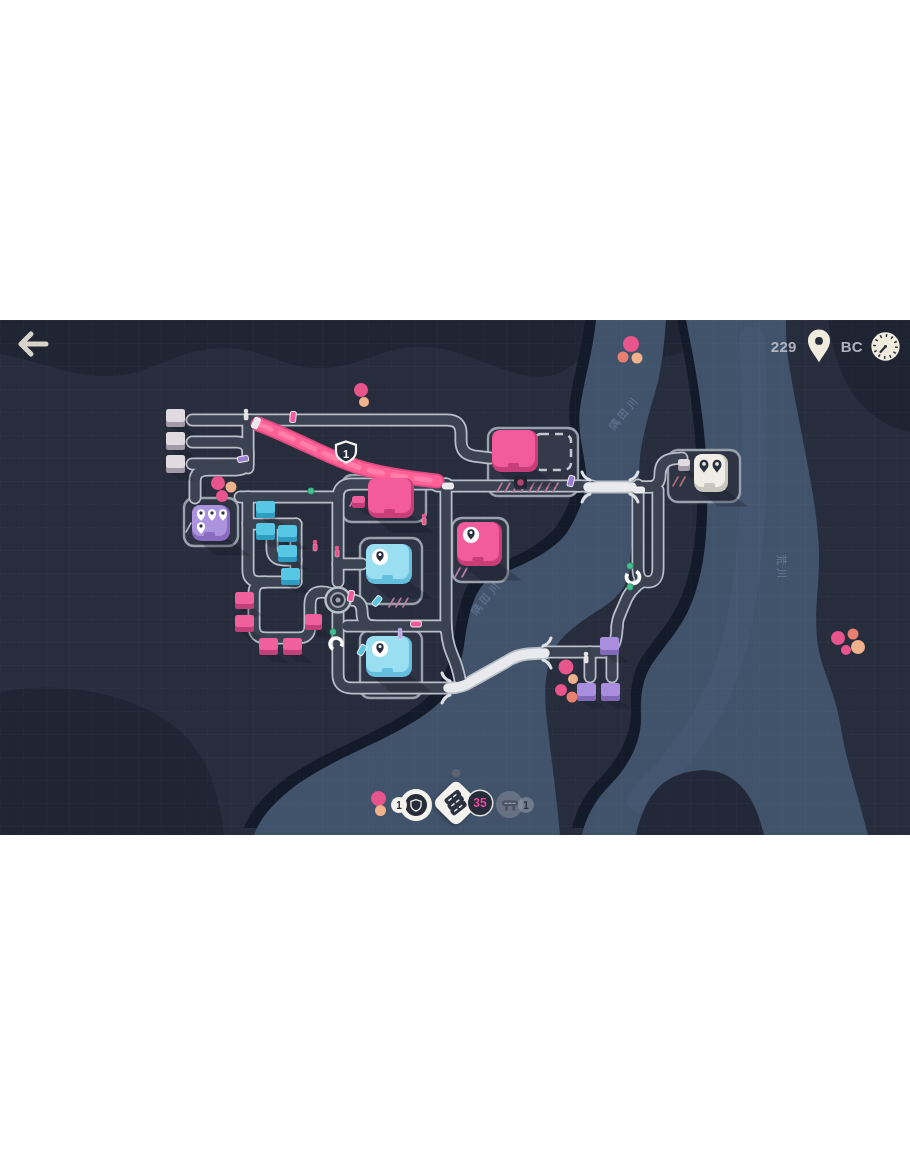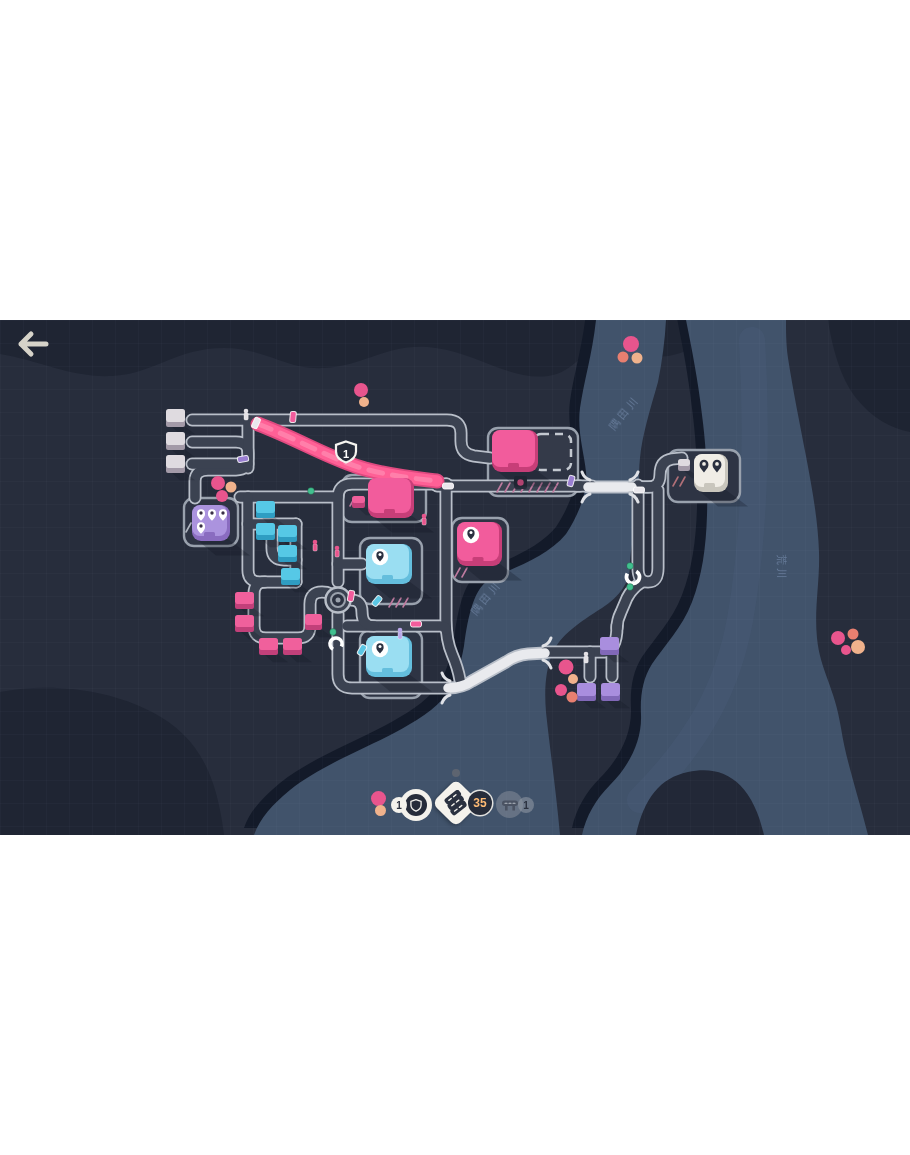--- a/index.html
+++ b/index.html
@@ -19,21 +19,21 @@
   .upg{left:400px;top:469px;width:32px;height:32px;background:#f4f2ec;border-radius:50%;}
   .upg-core{position:absolute;left:5px;top:5px;width:22px;height:22px;background:#262c3a;border-radius:50%;
             display:flex;align-items:center;justify-content:center;}
   .upg-badge{position:absolute;left:-9px;top:8px;width:16px;height:16px;background:#f4f2ec;border-radius:50%;
              color:#2b313f;font-size:10px;font-weight:bold;display:flex;align-items:center;justify-content:center;}
   .tilewrap{left:432px;top:459px;width:48px;height:48px;}
   .diamond{position:absolute;left:7px;top:7px;width:34px;height:34px;background:#f4f2ec;border-radius:7px;
            transform:rotate(45deg);box-shadow:0 2px 4px rgba(10,14,24,.35);}
   .tile-ic{position:absolute;left:11px;top:11px;}
   .tile-badge{position:absolute;left:36px;top:12px;width:24px;height:24px;background:#262c3a;border-radius:50%;
-              color:#fdba74;font-size:12px;font-weight:bold;display:flex;align-items:center;justify-content:center;
+              color:#ec4899;font-size:12px;font-weight:bold;display:flex;align-items:center;justify-content:center;
               box-shadow:0 0 0 1.5px rgba(244,242,236,.9);}
   .mwy{left:496px;top:471px;width:27px;height:27px;background:rgba(140,146,158,.5);border-radius:50%;
        display:flex;align-items:center;justify-content:center;}
   .mwy .badge2{position:absolute;left:22px;top:6px;width:16px;height:16px;background:rgba(150,156,168,.55);
        border-radius:50%;color:#2b313f;font-size:10px;font-weight:bold;display:flex;align-items:center;justify-content:center;}
 </style>
 </head>
 <body>
 
 <div class="page">
@@ -433,20 +433,34 @@
           <circle cx="456" cy="453" r="4" fill="#5d6470"></circle>
         </g>
     </svg>
 
     <div class="back">
       <svg width="40" height="30" viewBox="0 0 40 30">
         <path d="M33,15 H8 M18,5 L8,15 L18,25" stroke="#d6d3c9" stroke-width="5" fill="none" stroke-linecap="round" stroke-linejoin="round"></path>
       </svg>
     </div>
 
+    <div class="hud-tr">
+      <span class="hud-num">229</span>
+      <svg width="30" height="34" viewBox="0 0 34 40">
+        <path d="M17,39 C10,28 4,22 4,13.5 A13,13 0 1 1 30,13.5 C30,22 24,28 17,39 Z" fill="#efecdd"></path>
+        <circle cx="17" cy="14" r="4.6" fill="#262c3a"></circle>
+      </svg>
+      <span class="hud-num">BC</span>
+      <svg width="31" height="31" viewBox="0 0 34 34">
+        <circle cx="17" cy="17" r="15.5" fill="#efecdd"></circle>
+        <circle cx="17" cy="17" r="12" fill="none" stroke="#262c3a" stroke-width="3.2" stroke-dasharray="1.6 4.68"></circle>
+        <line x1="17" y1="17" x2="11.5" y2="23" stroke="#262c3a" stroke-width="2.4" stroke-linecap="round"></line>
+        <circle cx="17" cy="17" r="1.6" fill="#262c3a"></circle>
+      </svg>
+    </div>
 
     <div class="hud-bm">
       <div class="dot" style="left:371px;top:471px;width:15px;height:15px;background:#e8558d;"></div>
       <div class="dot" style="left:375px;top:485px;width:11px;height:11px;background:#f0b28c;"></div>
 
       <div class="upg">
         <div class="upg-core">
           <svg width="16" height="16" viewBox="0 0 22 22">
             <path d="M11,3.5 L18,6 V11 Q18,16.5 11,19.5 Q4,16.5 4,11 V6 Z" fill="none" stroke="#f2f1ec" stroke-width="1.8" stroke-linejoin="round"></path>
           </svg>

